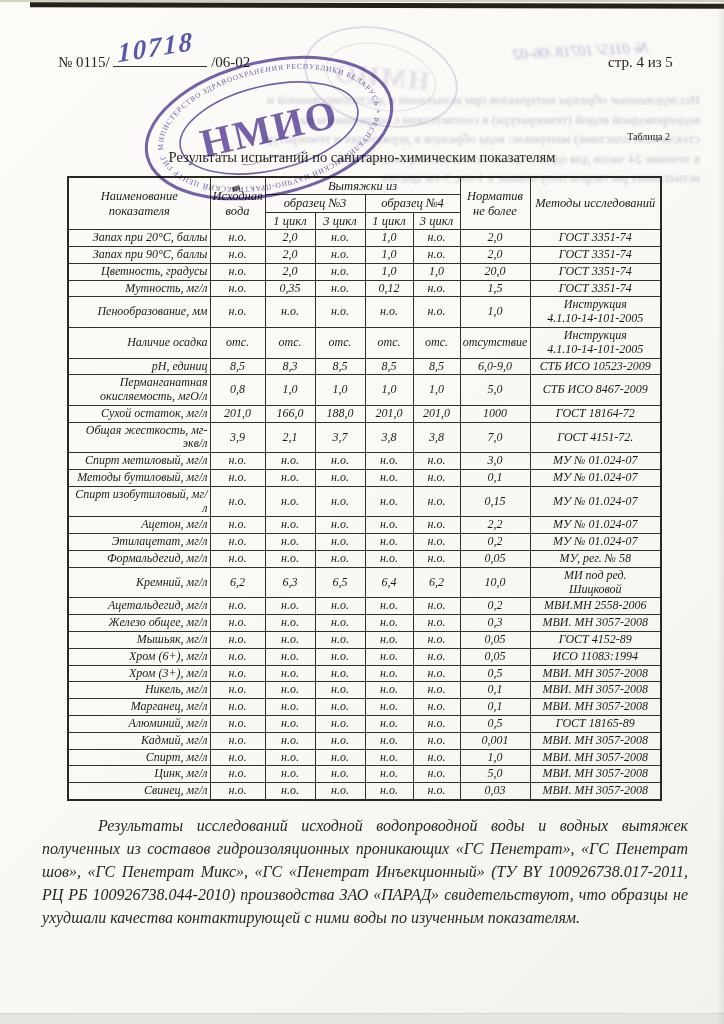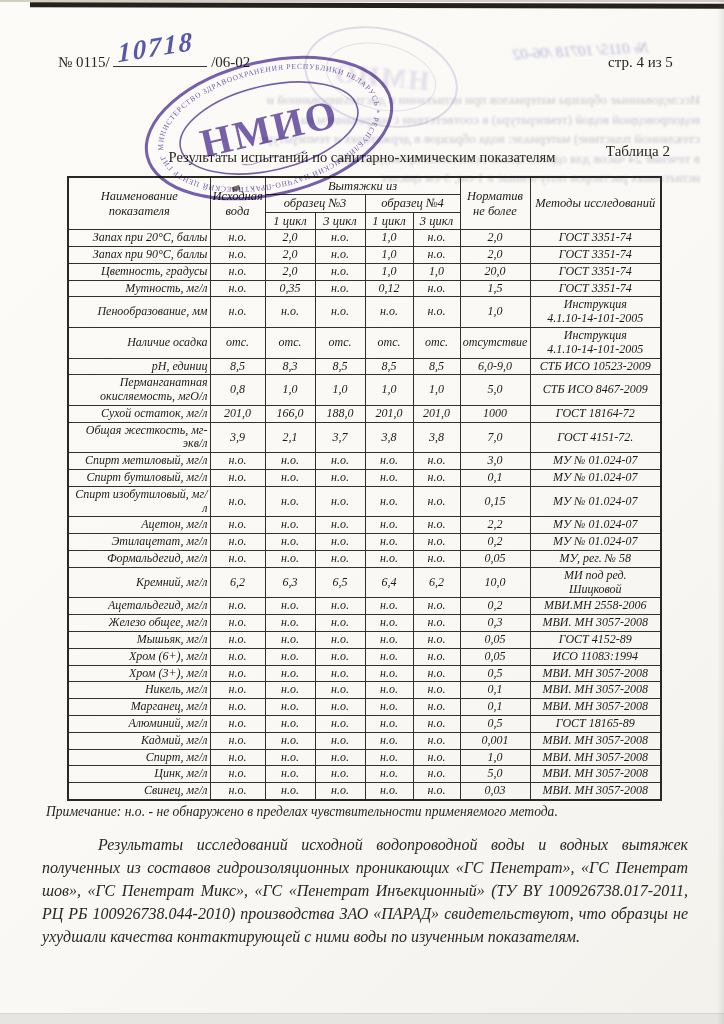--- a/index.html
+++ b/index.html
@@ -21,21 +21,21 @@
                border-radius:50%;transform:rotate(13deg);display:flex;align-items:center;justify-content:center;}
   .ghost-stamp .inner{position:absolute;inset:14px 20px;border:1px solid rgba(110,88,165,.16);border-radius:50%;}
   .ghost-stamp .gtxt{font-size:27px;font-weight:bold;letter-spacing:2px;color:rgba(110,88,165,.17);
                      transform:scaleX(-1) rotate(8deg);filter:blur(1px);}
   
   .doc-number{position:absolute;top:48px;left:58px;font-size:15px;z-index:2;white-space:nowrap;}
   .hand-wrap{display:inline-block;position:relative;width:94px;height:18px;border-bottom:1.5px solid #3a3633;vertical-align:baseline;}
   .hand{position:absolute;left:4px;top:-16px;font-size:27px;font-style:italic;font-weight:bold;
         color:#4547a5;transform:rotate(-9deg) skewX(-8deg);letter-spacing:2px;opacity:.9;}
   .page-num{position:absolute;top:54px;left:588px;font-size:15px;z-index:2;margin-left:20px;}
-  .table-label{position:absolute;top:131px;right:54px;font-size:15px;z-index:2;margin-top:12px;}
+  .table-label{position:absolute;top:131px;right:54px;font-size:10px;z-index:2;}
   .doc-title{position:absolute;top:149px;left:0;width:100%;text-align:center;font-size:14.5px;z-index:2;}
   .smudge{position:absolute;left:232px;top:186px;width:8px;height:5px;background:rgba(60,50,45,.7);
           transform:rotate(-18deg);border-radius:1px;z-index:3;}
   
   .stamp{position:absolute;left:138px;top:42px;width:262px;height:172px;z-index:5;
          transform:rotate(-13deg);mix-blend-mode:multiply;opacity:.92;pointer-events:none;}
   
   .flow{position:absolute;top:176px;left:0;width:724px;z-index:2;font-style:italic;}
   table.results{border-collapse:collapse;margin-left:67px;width:593px;table-layout:fixed;
                 font-size:12px;line-height:1.15;color:#1e1a16;}
@@ -235,21 +235,21 @@
             <td class="c-name">Спирт метиловый, мг/л</td>
             <td class="c-val">н.о.</td>
             <td class="c-val">н.о.</td>
             <td class="c-val">н.о.</td>
             <td class="c-val">н.о.</td>
             <td class="c-val">н.о.</td>
             <td class="c-val">3,0</td>
             <td class="c-method">МУ № 01.024-07</td>
           </tr>
           <tr>
-            <td class="c-name">Спирт бутиловый, мг/л</td>
+            <td class="c-name">Методы бутиловый, мг/л</td>
             <td class="c-val">н.о.</td>
             <td class="c-val">н.о.</td>
             <td class="c-val">н.о.</td>
             <td class="c-val">н.о.</td>
             <td class="c-val">н.о.</td>
             <td class="c-val">0,1</td>
             <td class="c-method">МУ № 01.024-07</td>
           </tr>
           <tr>
             <td class="c-name">Спирт изобутиловый, мг/л</td>
@@ -417,17 +417,16 @@
             <td class="c-val">н.о.</td>
             <td class="c-val">н.о.</td>
             <td class="c-val">н.о.</td>
             <td class="c-val">н.о.</td>
             <td class="c-val">н.о.</td>
             <td class="c-val">0,03</td>
             <td class="c-method">МВИ. МН 3057-2008</td>
           </tr>
         </tbody>
     </table>
-    <div class="note">Примечание: н.о. - не обнаружено в пределах чувствительности применяемого метода.</div>
     <div class="paragraph">Результаты исследований исходной водопроводной воды и водных вытяжек полученных из составов гидроизоляционных проникающих «ГС Пенетрат», «ГС Пенетрат шов», «ГС Пенетрат Микс», «ГС «Пенетрат Инъекционный» (ТУ BY 100926738.017-2011, РЦ РБ 100926738.044-2010) производства ЗАО «ПАРАД» свидетельствуют, что образцы не ухудшали качества контактирующей с ними воды по изученным показателям.</div>
   </div>
 
 </div>
 
 </body></html>

